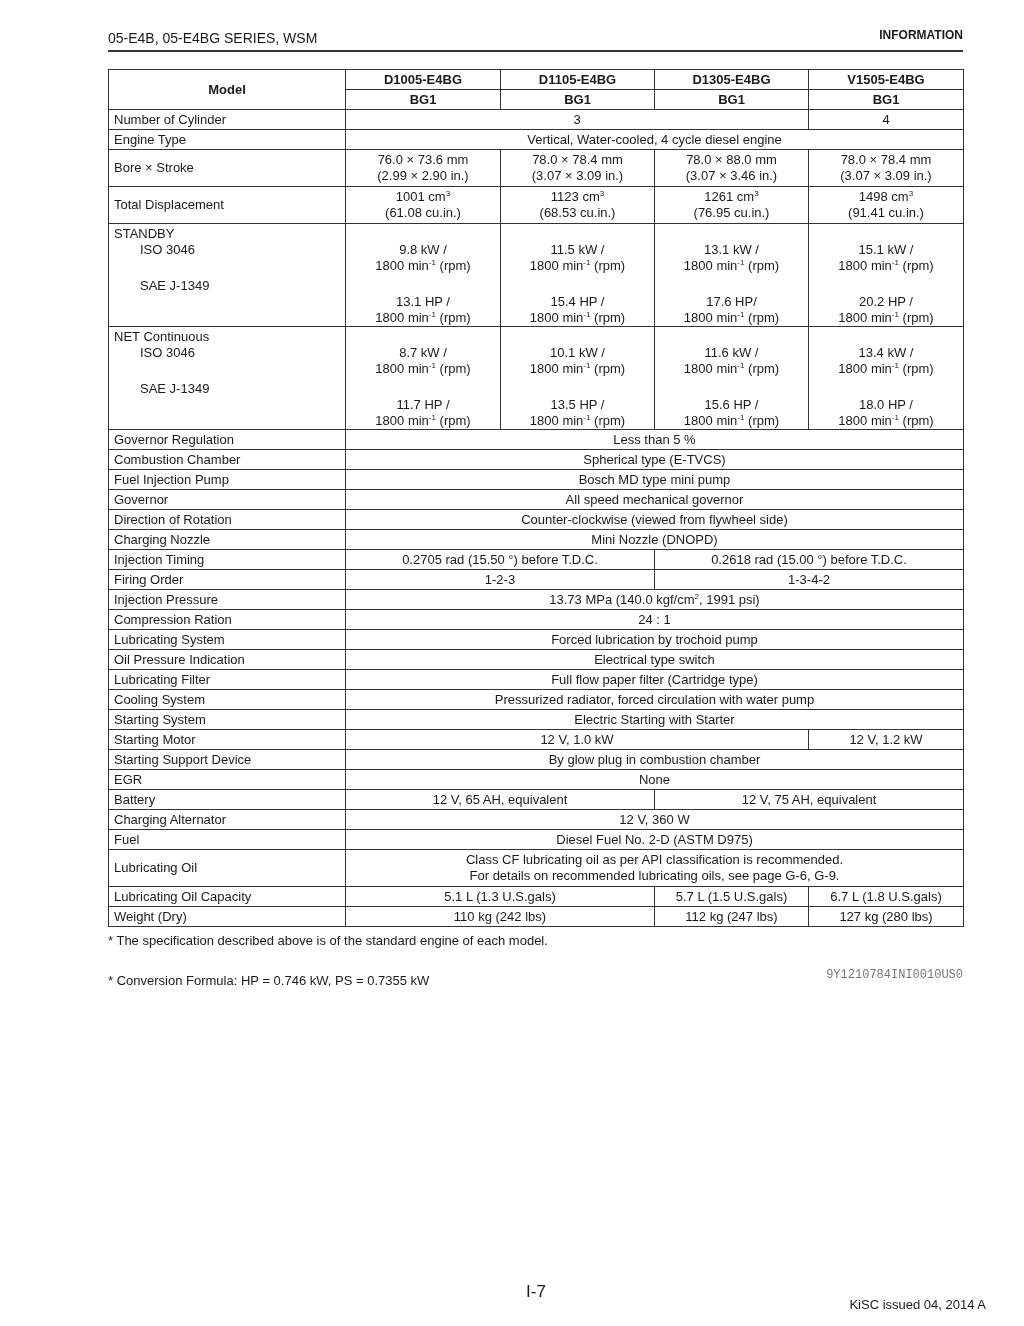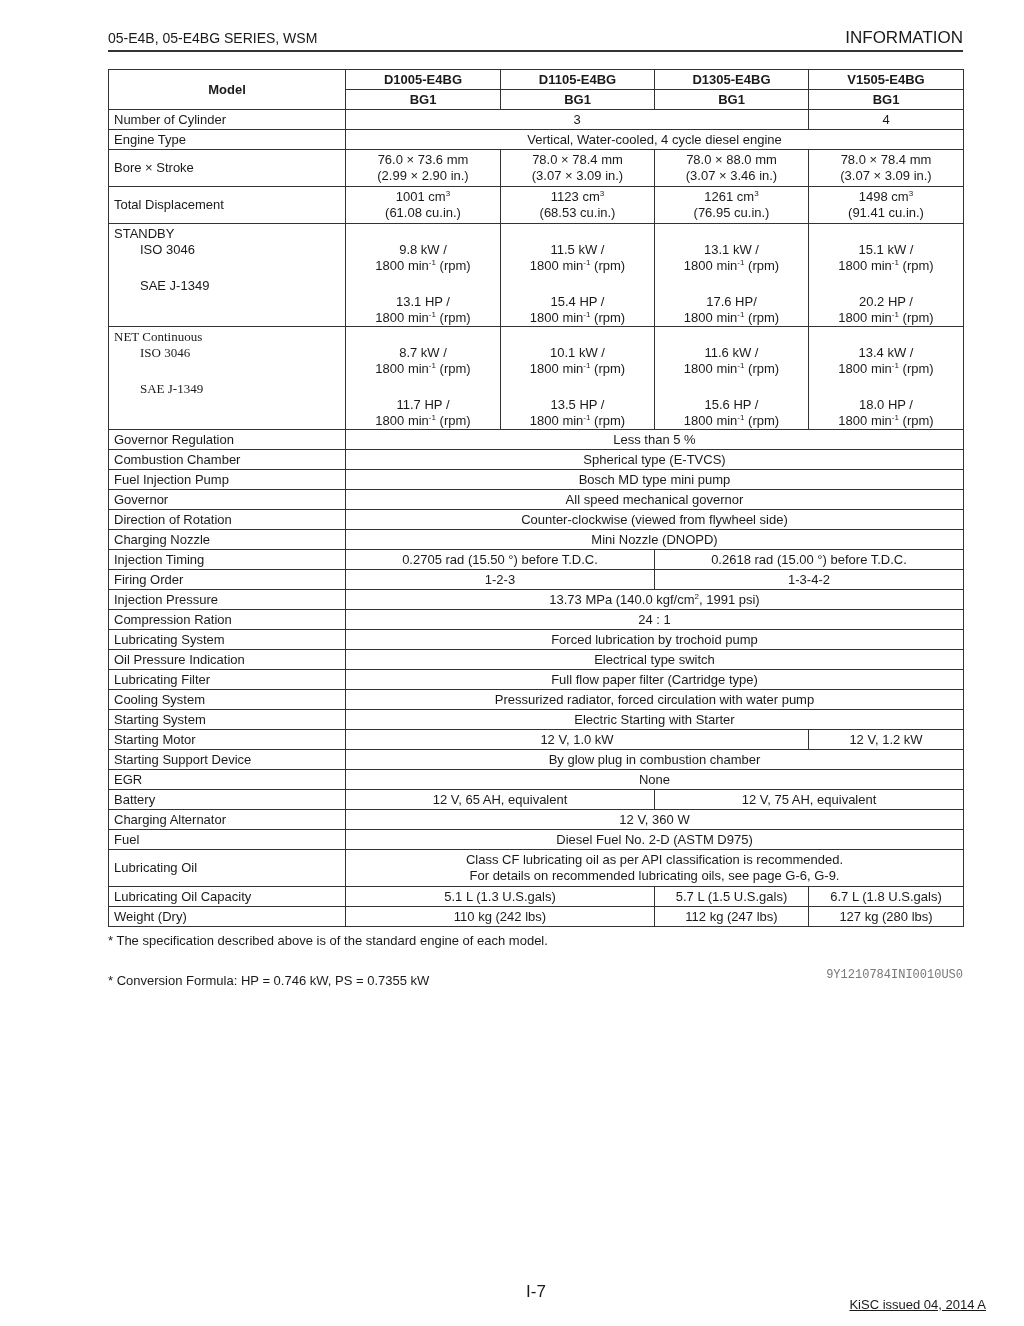--- a/index.html
+++ b/index.html
@@ -1,33 +1,33 @@
 <!DOCTYPE html>
 <html><head>
 <meta charset="utf-8">
 <style>
   html, body { margin: 0; padding: 0; background: #ffffff; }
   body { width: 1024px; height: 1326px; position: relative; font-family: "Liberation Sans", sans-serif; color: #1a1a1a; overflow: hidden; }
   .hdr-left { position: absolute; left: 108px; top: 30px; font-size: 14px; }
-  .hdr-right { position: absolute; right: 61px; top: 28px; font-size: 17px; }
+  .hdr-right { position: absolute; right: 61px; top: 28px; font-size: 12px; font-weight: bold; }
   .hdr-rule { position: absolute; left: 108px; width: 855px; top: 50px; height: 2px; background: #333; }
   table.spec { position: absolute; left: 108px; top: 69px; width: 855px; border-collapse: collapse; table-layout: fixed; font-size: 13px; }
   table.spec td { border: 1.5px solid #333; padding: 0 5px; line-height: 16px; vertical-align: middle; text-align: center; }
   table.spec td.lbl { text-align: left; }
   table.spec td.hd { font-weight: bold; height: 19px; }
   tr.r20 td { height: 19px; margin-left: 16px; }
   tr.r37 td { height: 36px; }
   tr.rbig td { vertical-align: top; padding-top: 2px; margin-top: 9px; }
   .sub { padding-left: 26px; }
   .gap { display: block; height: 20px; }
   sup { font-size: 8px; line-height: 0; vertical-align: 5px; }
   .foot { position: absolute; left: 108px; font-size: 13px; }
   .docid { position: absolute; right: 61px; top: 968px; font-family: "Liberation Mono", monospace; font-size: 12px; color: #777; }
   .pageno { position: absolute; left: 526px; top: 1282px; font-size: 17px; }
-  .issued { position: absolute; right: 38px; top: 1297px; font-size: 13px; text-decoration: underline; }
+  .issued { position: absolute; right: 38px; top: 1297px; font-size: 13px; }
 </style>
 </head>
 <body>
 
 <div class="hdr-left">05-E4B, 05-E4BG SERIES, WSM</div>
 <div class="hdr-right">INFORMATION</div>
 <div class="hdr-rule"></div>
 
 <table class="spec">
   <colgroup>
@@ -80,21 +80,21 @@
       <span class="sub">ISO 3046</span><br>
       <span class="gap"></span>
       <span class="sub">SAE J-1349</span><br>&nbsp;
     </td>
     <td>&nbsp;<br><span>9.8 kW /</span><br><span>1800 min</span><sup>-1</sup><span> (rpm)</span><span class="gap"></span><span>13.1 HP /</span><br><span>1800 min</span><sup>-1</sup><span> (rpm)</span></td>
     <td>&nbsp;<br><span>11.5 kW /</span><br><span>1800 min</span><sup>-1</sup><span> (rpm)</span><span class="gap"></span><span>15.4 HP /</span><br><span>1800 min</span><sup>-1</sup><span> (rpm)</span></td>
     <td>&nbsp;<br><span>13.1 kW /</span><br><span>1800 min</span><sup>-1</sup><span> (rpm)</span><span class="gap"></span><span>17.6 HP/</span><br><span>1800 min</span><sup>-1</sup><span> (rpm)</span></td>
     <td>&nbsp;<br><span>15.1 kW /</span><br><span>1800 min</span><sup>-1</sup><span> (rpm)</span><span class="gap"></span><span>20.2 HP /</span><br><span>1800 min</span><sup>-1</sup><span> (rpm)</span></td>
   </tr>
   <tr class="rbig">
-    <td class="lbl" style="height:98px;font-family:Liberation Serif, serif;">
+    <td class="lbl" style="height:98px;">
       <span>NET Continuous</span><br>
       <span class="sub">ISO 3046</span><br>
       <span class="gap"></span>
       <span class="sub">SAE J-1349</span><br>&nbsp;
     </td>
     <td>&nbsp;<br><span>8.7 kW /</span><br><span>1800 min</span><sup>-1</sup><span> (rpm)</span><span class="gap"></span><span>11.7 HP /</span><br><span>1800 min</span><sup>-1</sup><span> (rpm)</span></td>
     <td>&nbsp;<br><span>10.1 kW /</span><br><span>1800 min</span><sup>-1</sup><span> (rpm)</span><span class="gap"></span><span>13.5 HP /</span><br><span>1800 min</span><sup>-1</sup><span> (rpm)</span></td>
     <td>&nbsp;<br><span>11.6 kW /</span><br><span>1800 min</span><sup>-1</sup><span> (rpm)</span><span class="gap"></span><span>15.6 HP /</span><br><span>1800 min</span><sup>-1</sup><span> (rpm)</span></td>
     <td>&nbsp;<br><span>13.4 kW /</span><br><span>1800 min</span><sup>-1</sup><span> (rpm)</span><span class="gap"></span><span>18.0 HP /</span><br><span>1800 min</span><sup>-1</sup><span> (rpm)</span></td>
   </tr>

